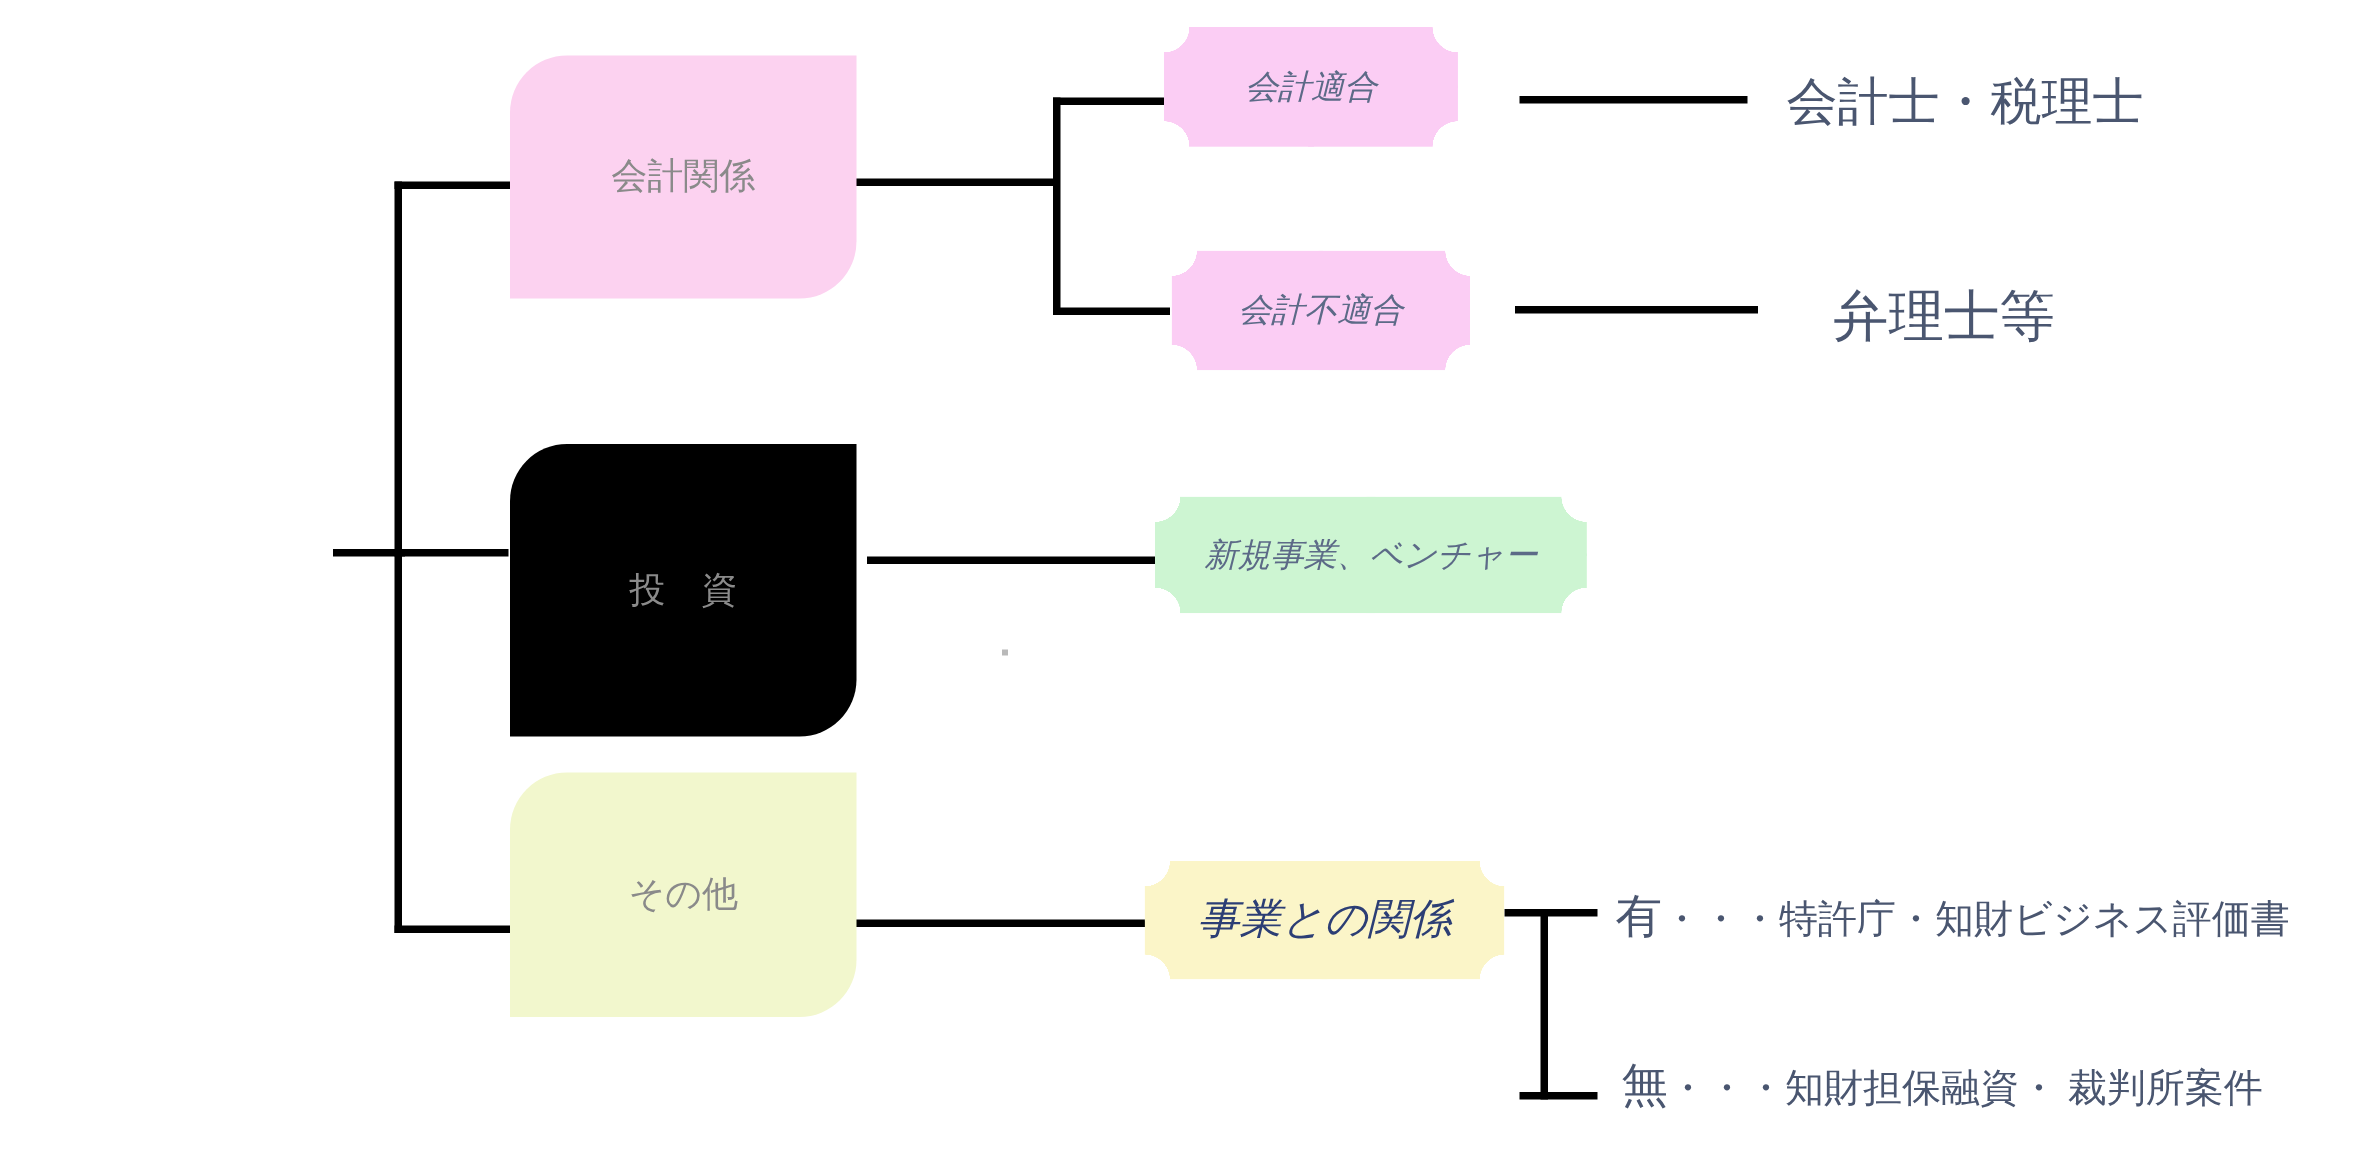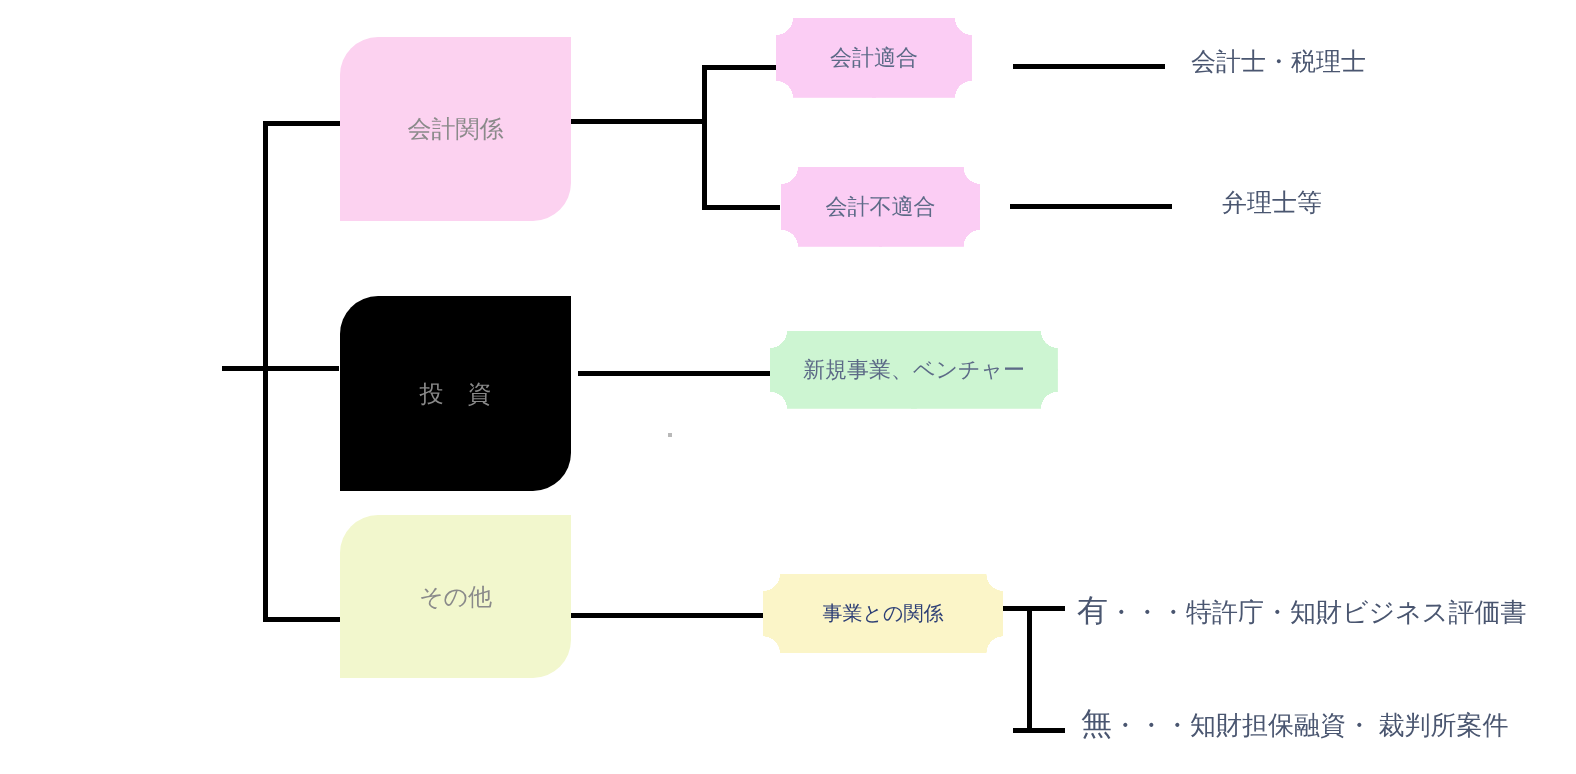--- a/index.html
+++ b/index.html
@@ -51,21 +51,21 @@
       radial-gradient(circle var(--scoop) at 0 0,      transparent 99%, #000 100%) top left    / 51% 51% no-repeat,
       radial-gradient(circle var(--scoop) at 100% 0,   transparent 99%, #000 100%) top right   / 51% 51% no-repeat,
       radial-gradient(circle var(--scoop) at 0 100%,   transparent 99%, #000 100%) bottom left / 51% 51% no-repeat,
       radial-gradient(circle var(--scoop) at 100% 100%,transparent 99%, #000 100%) bottom right/ 51% 51% no-repeat;
     mask:
       radial-gradient(circle var(--scoop) at 0 0,      transparent 99%, #000 100%) top left    / 51% 51% no-repeat,
       radial-gradient(circle var(--scoop) at 100% 0,   transparent 99%, #000 100%) top right   / 51% 51% no-repeat,
       radial-gradient(circle var(--scoop) at 0 100%,   transparent 99%, #000 100%) bottom left / 51% 51% no-repeat,
       radial-gradient(circle var(--scoop) at 100% 100%,transparent 99%, #000 100%) bottom right/ 51% 51% no-repeat;
   }
-  .plaque .node-label{position:relative;z-index:2;}
+  .plaque .node-label{position:relative;z-index:2;font-style:italic;}
 
   
   .conn{position:absolute;background:#000000;}
   .conn-h{height:5px;}
   .conn-v{width:5px;}
 
   
   .leaftext{
     position:absolute;
     white-space:nowrap;
@@ -109,21 +109,21 @@
 
   <div class="conn conn-h" style="left:570px; top:613px; width:200px;"></div>
 
   <div class="conn conn-v" style="left:1027px; top:606px; height:127px;"></div>
   <div class="conn conn-h" style="left:1003px; top:606px; width:62px;"></div>
   <div class="conn conn-h" style="left:1013px; top:728px; width:52px;"></div>
 
   <div class="speck" style="left:668px; top:433px;"></div>
 
 
-  <div class="node roundrect" style="left:340px; top:37px; width:231px; height:184px; background:#fcd2f0;">
+  <div class="node roundrect" style="left:340px; top:37px; width:231px; height:162px; background:#fcd2f0;">
     <span class="node-label" style="color:#8a8a8a; font-size:24px; font-family:'Liberation Serif','DejaVu Serif',serif;">会計関係</span>
   </div>
 
   <div class="node roundrect" style="left:340px; top:296px; width:231px; height:195px; background:#000000;">
     <span class="node-label" style="color:#8a8a8a; font-size:24px; font-family:'Liberation Serif','DejaVu Serif',serif;">投　資</span>
   </div>
 
   <div class="node roundrect" style="left:340px; top:515px; width:231px; height:163px; background:#f2f7cd;">
     <span class="node-label" style="color:#8a8a8a; font-size:24px; font-family:'Liberation Serif','DejaVu Serif',serif;">その他</span>
   </div>
@@ -138,28 +138,28 @@
     <span class="node-label" style="color:#5c6a87; font-size:22px; font-family:'Liberation Serif','DejaVu Serif',serif;">会計不適合</span>
   </div>
 
   <div class="node plaque" style="left:770px; top:331px; width:288px; height:78px; --fill:#cdf5d2;">
     <div class="plaque-bg"></div>
     <span class="node-label" style="color:#5c6a87; font-size:22px; font-family:'Liberation Serif','DejaVu Serif',serif;text-align:center;">新規事業、ベンチャー</span>
   </div>
 
   <div class="node plaque" style="left:763px; top:574px; width:240px; height:79px; --fill:#fbf5c8;">
     <div class="plaque-bg"></div>
-    <span class="node-label" style="color:#2c3e75; font-size:20px; font-family:'Liberation Serif','DejaVu Serif',serif;">事業との関係</span>
+    <span class="node-label" style="color:#2c3e75; font-size:28px; font-family:'Liberation Serif','DejaVu Serif',serif;">事業との関係</span>
   </div>
 
-  <div class="leaftext" style="left:1191px; top:45px; font-size:25px;">
+  <div class="leaftext" style="left:1191px; top:45px; font-size:34px;">
     <span>会計士・税理士</span>
   </div>
 
-  <div class="leaftext" style="left:1222px; top:186px; font-size:25px;">
+  <div class="leaftext" style="left:1222px; top:186px; font-size:37px;">
     <span>弁理士等</span>
   </div>
 
   <div class="leaftext" style="left:1077px; top:590px; font-size:26px;">
     <span class="big">有</span><span>・・・特許庁・知財ビジネス評価書</span>
   </div>
 
   <div class="leaftext" style="left:1081px; top:703px; font-size:26px;">
     <span class="big">無</span><span>・・・知財担保融資・ 裁判所案件</span>
   </div>

